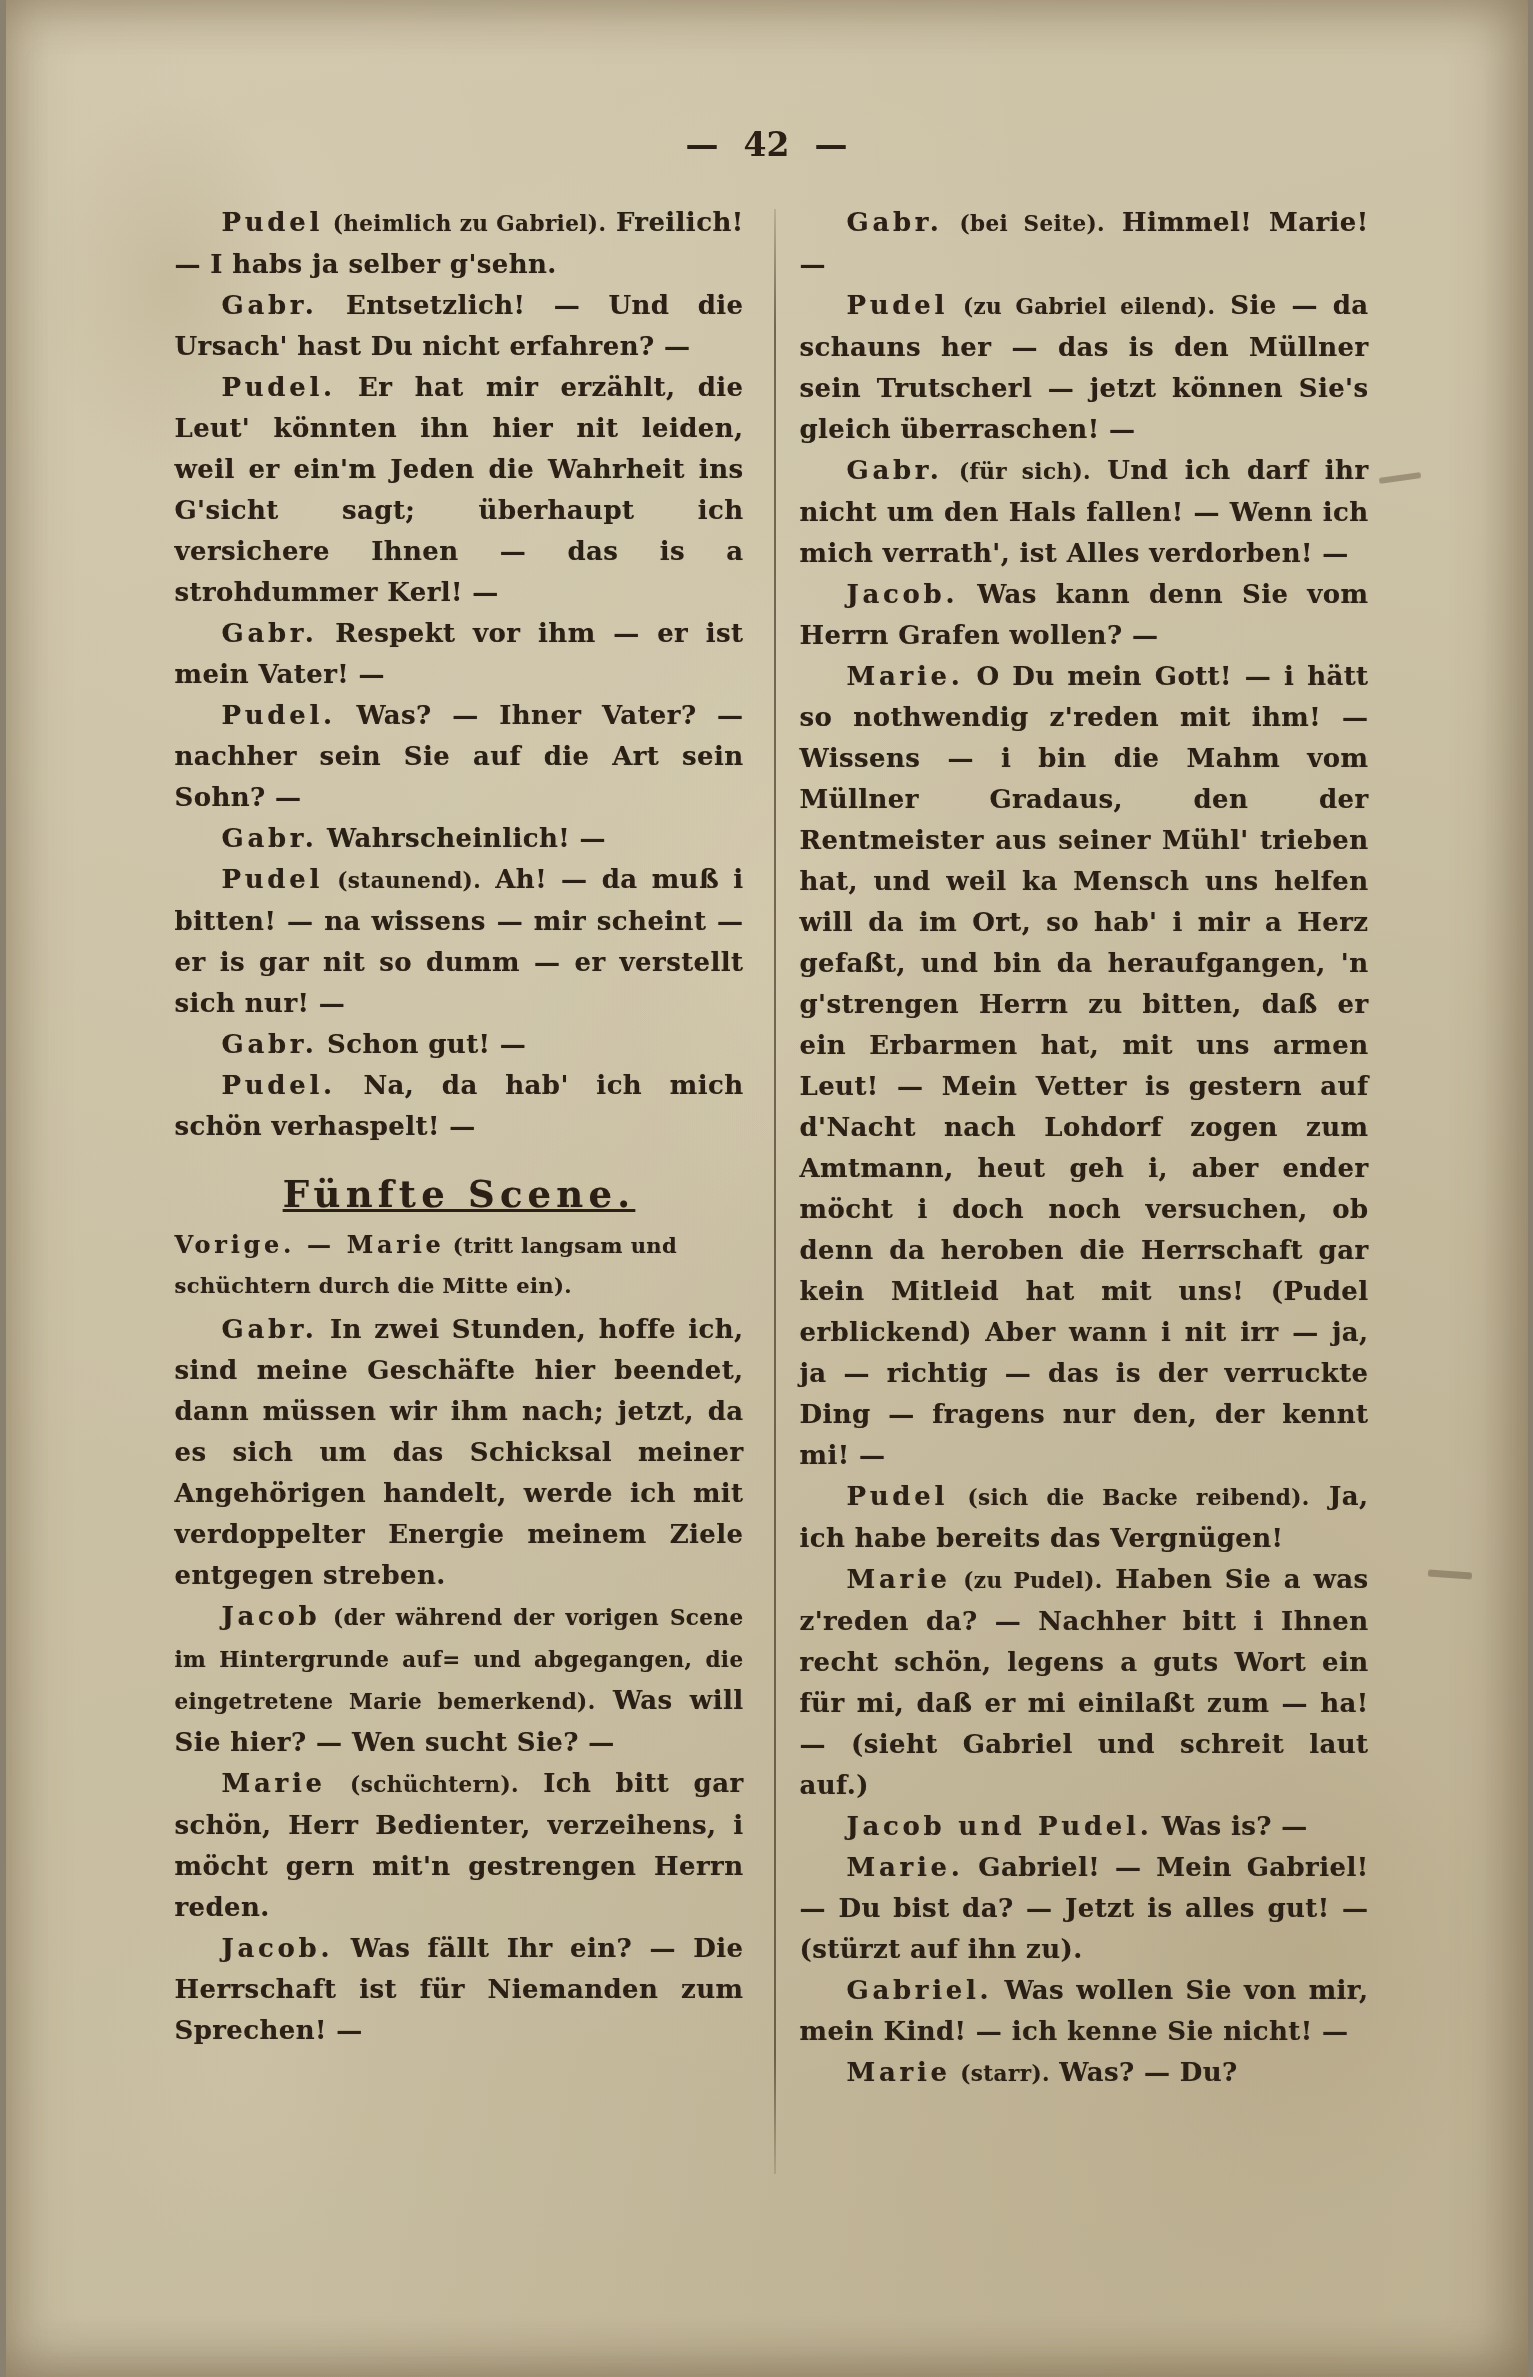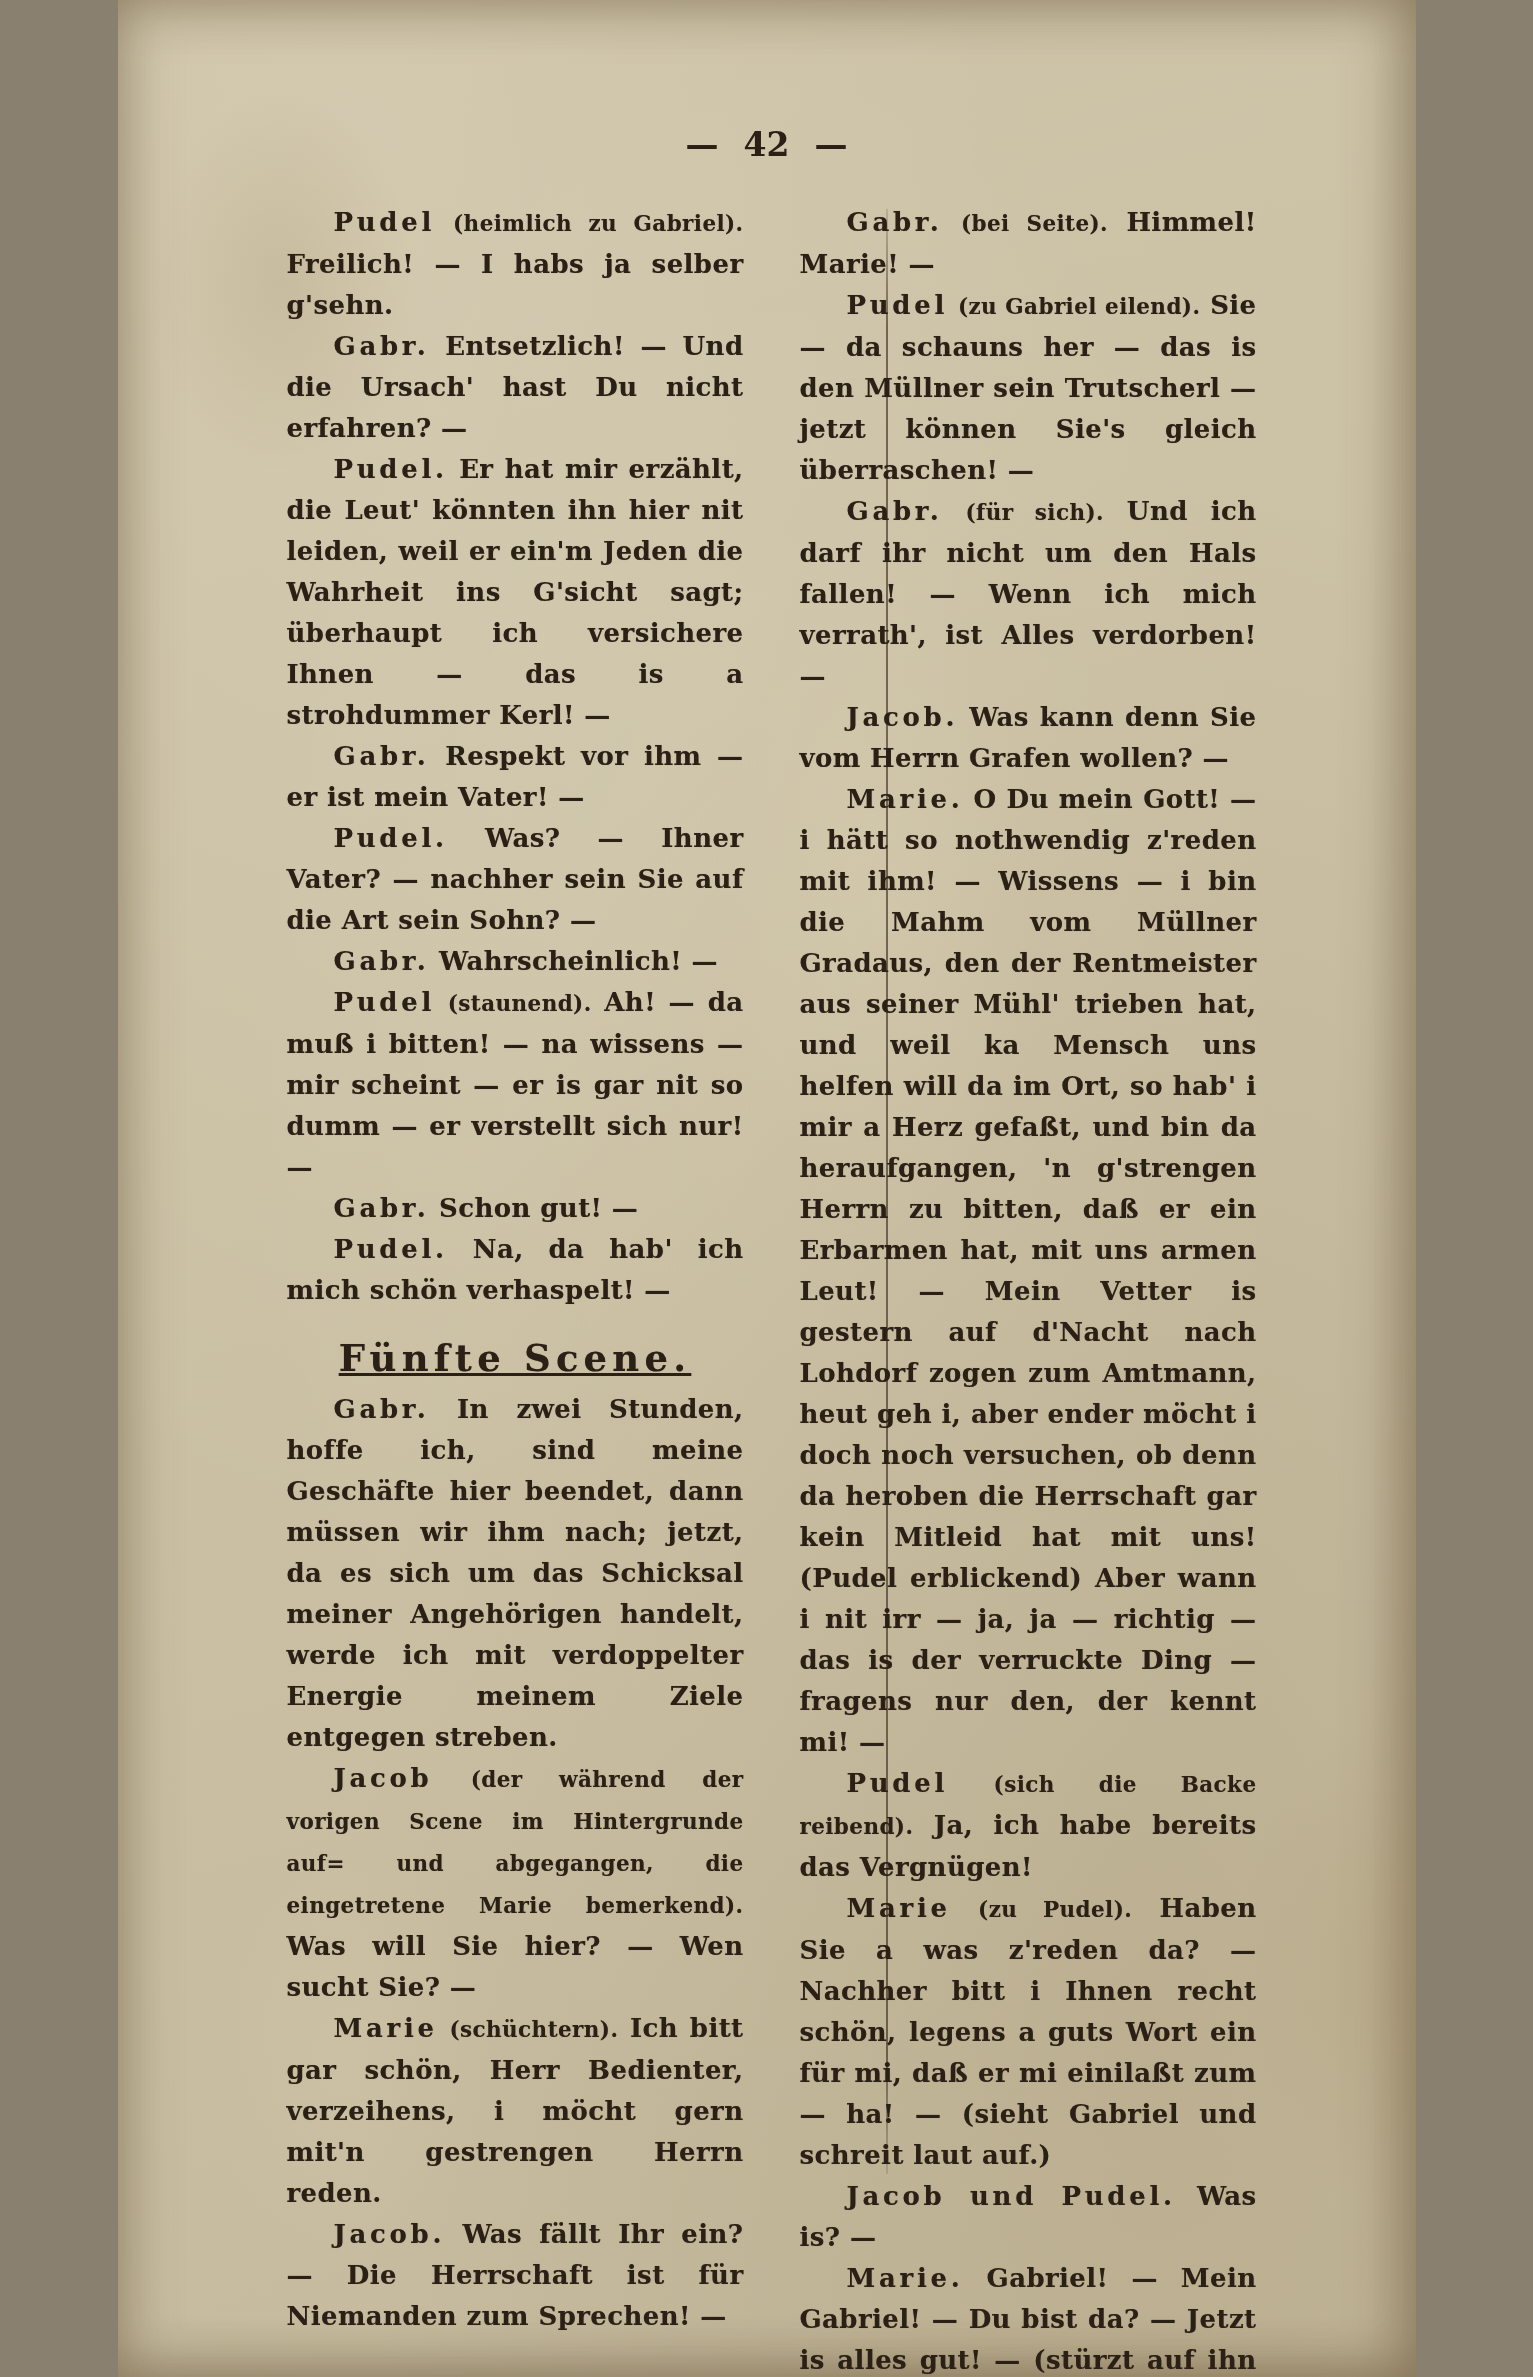--- a/index.html
+++ b/index.html
@@ -1,18 +1,18 @@
 <!DOCTYPE html>
 <html style="font-size:12px"><head>
 <meta charset="utf-8">
 <style>
   html,body{margin:0;padding:0;background:#8a8070;}
   .page{
     position:relative;
-    width:1298px;height:2377px;
+    width:1522px;height:2377px;
     margin:0 auto;
     background:
       radial-gradient(ellipse at 18% 10%, rgba(255,253,240,.10), transparent 45%),
       radial-gradient(ellipse at 80% 85%, rgba(125,100,60,.14), transparent 55%),
       radial-gradient(ellipse at 50% 45%, rgba(255,250,230,.08), transparent 60%),
       linear-gradient(165deg,#cec4a9 0%, #cbc1a5 40%, #c5ba9d 100%);
     box-shadow:
       inset -25px 0 52px rgba(92,72,45,.30),
       inset 19px 0 52px rgba(92,72,45,.16),
       inset 0 -19px 44px rgba(92,72,45,.20),
@@ -105,20 +105,21 @@
       <p class="para"><span class="speaker">Gabr.</span> <span>Entsetzlich! — Und die Ursach' hast Du nicht erfahren? —</span></p>
       <p class="para"><span class="speaker">Pudel.</span> <span>Er hat mir erzählt, die Leut' könnten ihn hier nit leiden, weil er ein'm Jeden die Wahrheit ins G'sicht sagt; überhaupt ich versichere Ihnen — das is a strohdummer Kerl! —</span></p>
       <p class="para"><span class="speaker">Gabr.</span> <span>Respekt vor ihm — er ist mein Vater! —</span></p>
       <p class="para"><span class="speaker">Pudel.</span> <span>Was? — Ihner Vater? — nachher sein Sie auf die Art sein Sohn? —</span></p>
       <p class="para"><span class="speaker">Gabr.</span> <span>Wahrscheinlich! —</span></p>
       <p class="para"><span class="speaker">Pudel</span> <span class="direction">(staunend).</span> <span>Ah! — da muß i bitten! — na wissens — mir scheint — er is gar nit so dumm — er verstellt sich nur! —</span></p>
       <p class="para"><span class="speaker">Gabr.</span> <span>Schon gut! —</span></p>
       <p class="para"><span class="speaker">Pudel.</span> <span>Na, da hab' ich mich schön verhaspelt! —</span></p>
 
       <h2 class="scene-heading">Fünfte Scene.</h2>
+      <p class="cast"><span class="speaker">Vorige. — Marie</span> <span class="direction">(tritt langsam und schüchtern durch die Mitte ein).</span></p>
 
       <p class="para"><span class="speaker">Gabr.</span> <span>In zwei Stunden, hoffe ich, sind meine Geschäfte hier beendet, dann müssen wir ihm nach; jetzt, da es sich um das Schicksal meiner Angehörigen handelt, werde ich mit verdoppelter Energie meinem Ziele entgegen streben.</span></p>
       <p class="para"><span class="speaker">Jacob</span> <span class="direction">(der während der vorigen Scene im Hintergrunde auf= und abgegangen, die eingetretene Marie bemerkend).</span> <span>Was will Sie hier? — Wen sucht Sie? —</span></p>
       <p class="para"><span class="speaker">Marie</span> <span class="direction">(schüchtern).</span> <span>Ich bitt gar schön, Herr Bedienter, verzeihens, i möcht gern mit'n gestrengen Herrn reden.</span></p>
       <p class="para"><span class="speaker">Jacob.</span> <span>Was fällt Ihr ein? — Die Herrschaft ist für Niemanden zum Sprechen! —</span></p>
     </div>
 
     <div class="col">
       <p class="para"><span class="speaker">Gabr.</span> <span class="direction">(bei Seite).</span> <span>Himmel! Marie! —</span></p>
       <p class="para"><span class="speaker">Pudel</span> <span class="direction">(zu Gabriel eilend).</span> <span>Sie — da schauns her — das is den Müllner sein Trutscherl — jetzt können Sie's gleich überraschen! —</span></p>

